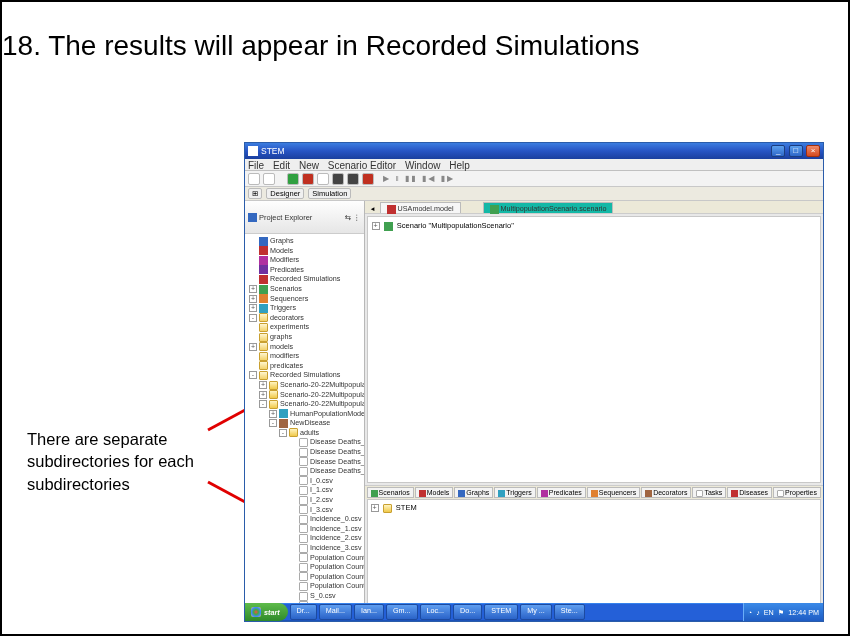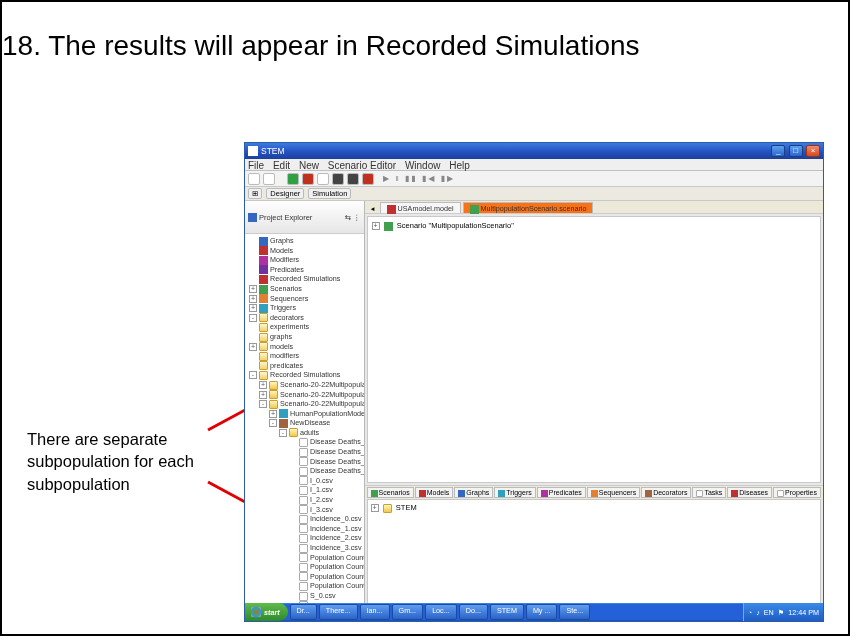--- a/index.html
+++ b/index.html
@@ -201,21 +201,21 @@
   }
   .etab {
     border:1px solid #bbb;
     border-bottom:none;
     padding:0 6px;
     height:11px;
     line-height:11px;
     background:#f6f6f6;
     color:#333;
   }
-  .etab.active { background:#f97316; }
+  .etab.active { background:#14b8a6;margin-left:20px; }
   .editor-body {
     flex:1;
     background:#fff;
     border:1px solid #c8c8c8;
     margin:2px;
     font-size:7.5px;
     padding:4px;
     position:relative;
   }
   .lower-tabs {
@@ -296,21 +296,21 @@
     padding:0 4px;
     gap:4px;
     border-left:1px solid #6aaef8;
   }
 </style>
 </head>
 <body>
 
 <div class="slide-title">18. The results will appear in Recorded Simulations</div>
 
-<div class="annotation">There are separate subpopulation for each subpopulation</div>
+<div class="annotation">There are separate subdirectories for each subdirectories</div>
 
 <svg class="arrow" style="left:202px;top:370px;width:110px;height:60px">
   <defs>
       <marker id="ah1" viewBox="0 0 10 10" refX="8" refY="5" markerWidth="7" markerHeight="7" orient="auto">
         <path d="M0 0 L10 5 L0 10 z" fill="#e00000"></path>
       </marker>
     </defs>
   <line x1="4" y1="58" x2="104" y2="4" stroke="#e00000" stroke-width="3" marker-end="url(#ah1)"></line>
 </svg>
 <svg class="arrow" style="left:202px;top:478px;width:110px;height:60px">
@@ -456,21 +456,21 @@
 
   <div class="statusbar">Selected Nothing</div>
 
   <div class="taskbar">
     <div class="start-btn">
       <span style="width:10px;height:10px;border-radius:2px;background:radial-gradient(#f44,#4a4,#48f,#fc4);margin-right:3px"></span>
       <span>start</span>
     </div>
     <div id="tb-items" style="display:flex">
         <div class="tb-item">Dr...</div>
-        <div class="tb-item">There...</div>
+        <div class="tb-item">Mail...</div>
         <div class="tb-item">Ian...</div>
         <div class="tb-item">Gm...</div>
         <div class="tb-item">Loc...</div>
         <div class="tb-item">Do...</div>
         <div class="tb-item">STEM</div>
         <div class="tb-item">My ...</div>
         <div class="tb-item">Ste...</div>
       </div>
     <div class="tray">
       <span>◔</span>

